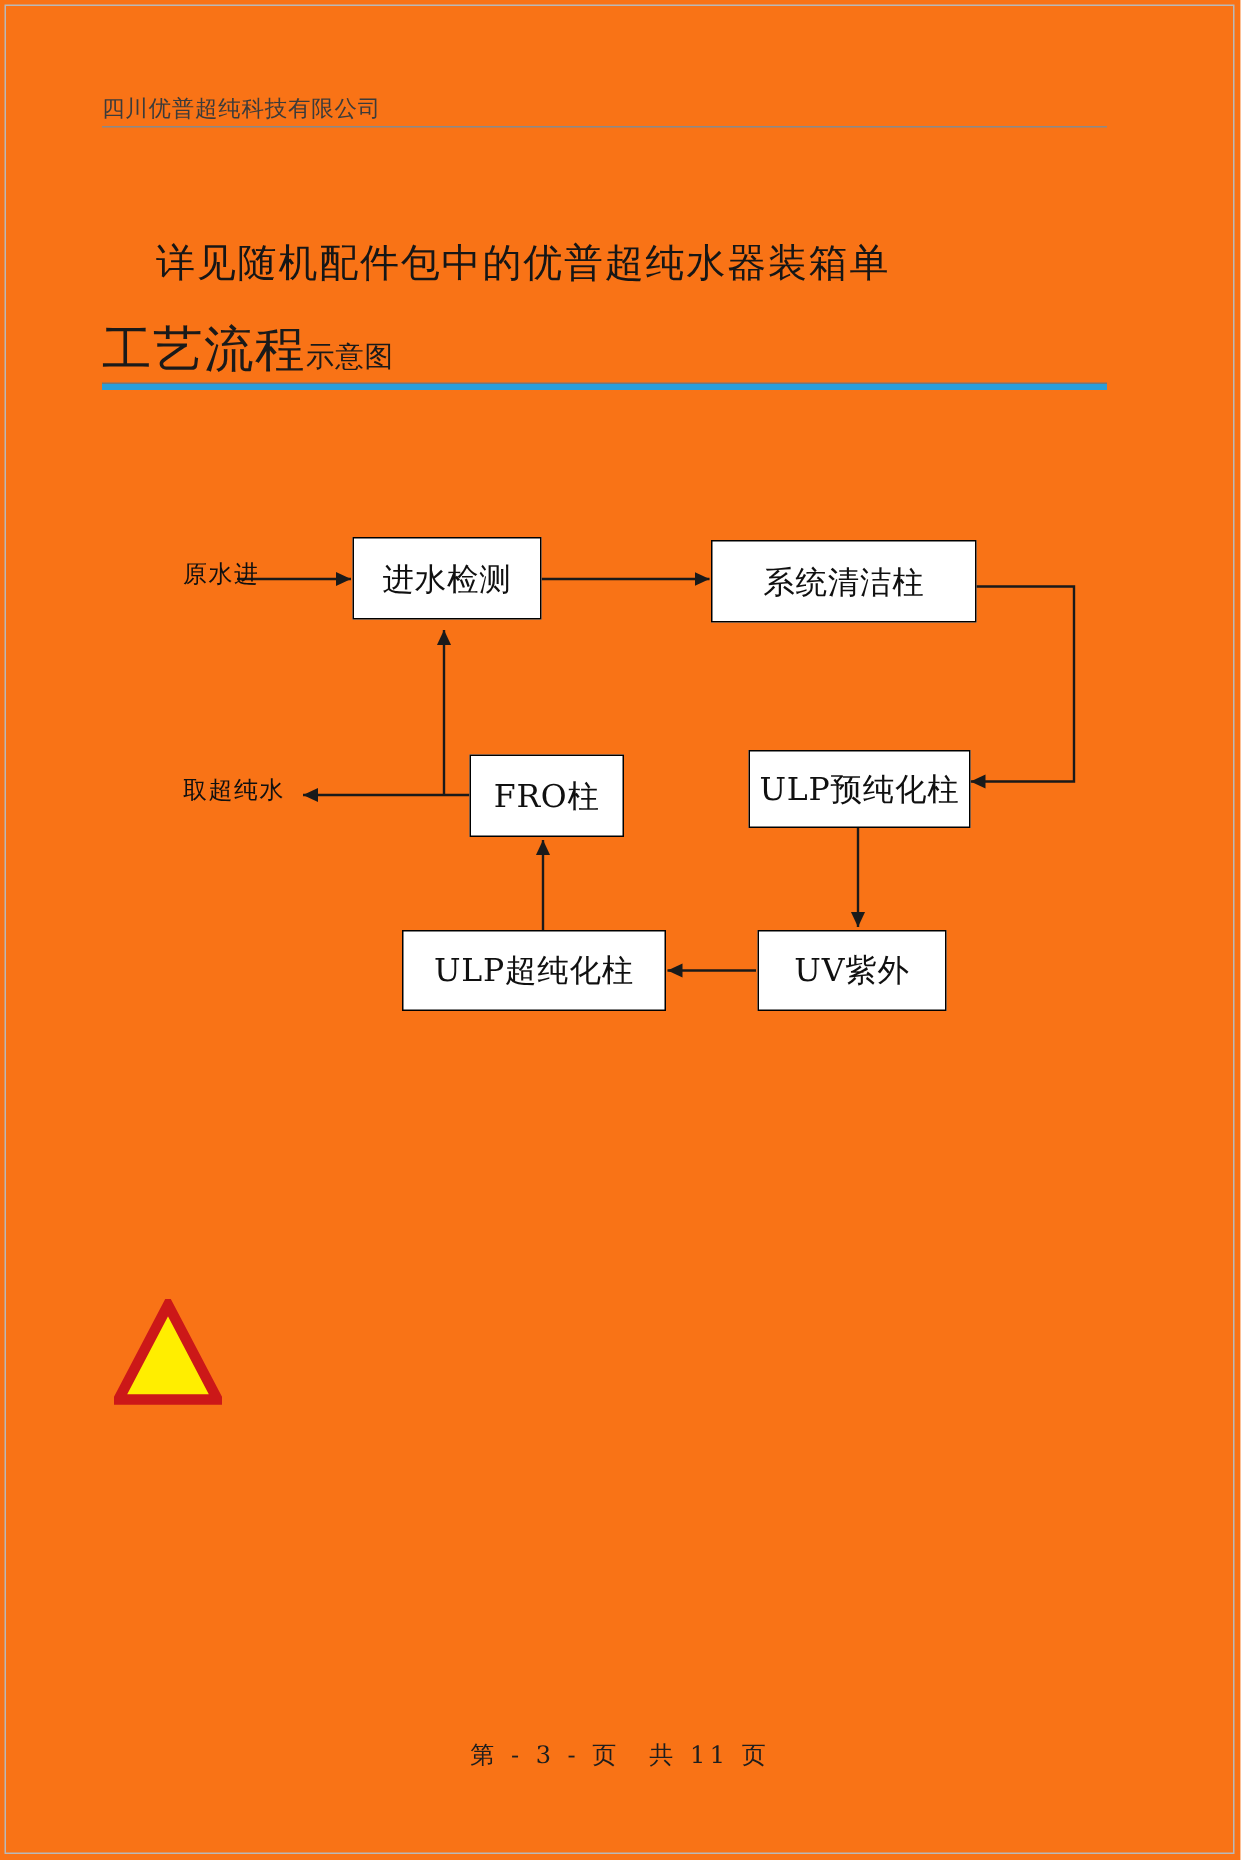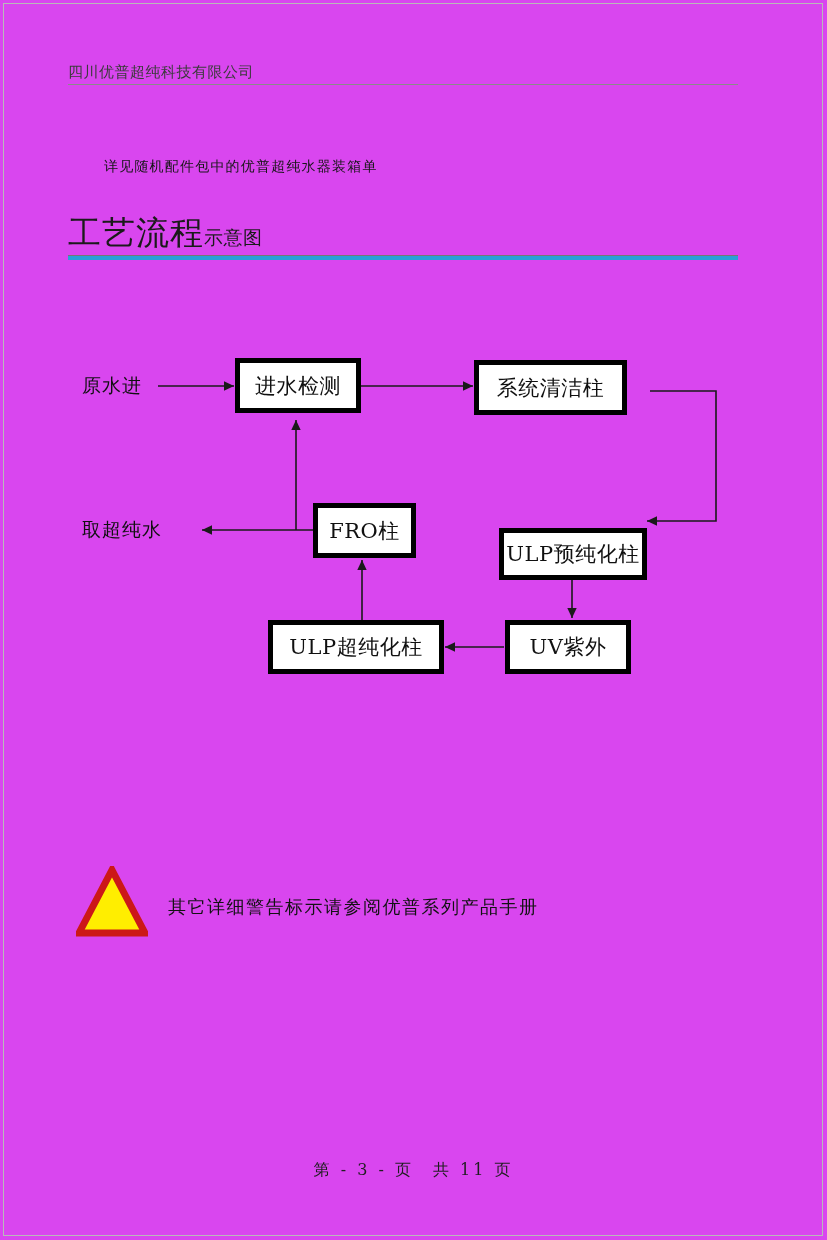--- a/index.html
+++ b/index.html
@@ -7,21 +7,21 @@
     padding: 0;
     background: #ffffff;
   }
   body {
     font-family: "DejaVu Sans", sans-serif;
   }
   .page {
     position: relative;
     width: 827px;
     height: 1240px;
-    background: #d946ef;
+    background: #f97316;
     overflow: hidden;
     box-sizing: border-box;
   }
   .page-border {
     position: absolute;
     left: 3px;
     top: 3px;
     width: 820px;
     height: 1233px;
     border: 1px solid #b9b9b9;
@@ -77,57 +77,58 @@
     width: 670px;
   }
   .section .bluerule {
     height: 4px;
     background: #2a9fd8;
     width: 670px;
   }
   .body-text {
     position: absolute;
     font-family: Liberation Mono, monospace;
-    font-size: 14px;
+    font-size: 26px;
     color: #161616;
     letter-spacing: 1.2px;
     white-space: nowrap;
   }
 
   
   .flow {
     position: absolute;
     left: 0;
     top: 0;
     width: 827px;
     height: 1240px;
   }
   .flow-box {
     position: absolute;
-    border: 5px solid #000000;
+    border: 1px solid #000000;
     background: #ffffff;
     box-sizing: border-box;
     display: flex;
     align-items: center;
     justify-content: center;
     font-family: "DejaVu Serif", serif;
     font-size: 21px;
     color: #101010;
     letter-spacing: 0.5px;
     white-space: nowrap;
     z-index: 2;
   }
   .flow-label {
     position: absolute;
     font-family: Liberation Serif, serif;
-    font-size: 19px;
+    font-size: 16px;
     color: #101010;
     letter-spacing: 1px;
     white-space: nowrap;
     z-index: 2;
+    margin-left: 40px;
   }
   .flow-svg {
     position: absolute;
     left: 0;
     top: 0;
     z-index: 1;
   }
 
   
   .warn-tri {
@@ -210,34 +211,33 @@
 
       <line x1="313" y1="530" x2="202" y2="530" stroke="#1a1a1a" stroke-width="1.6" marker-end="url(#ah-l)"></line>
 
       <polyline points="296,530 296,420" fill="none" stroke="#1a1a1a" stroke-width="1.6" marker-end="url(#ah-u)"></polyline>
     </svg>
 
     <div class="flow-label" style="left:82px; top:373px;">原水进</div>
 
     <div class="flow-box" style="left:235px; top:358px; width:126px; height:55px;">进水检测</div>
 
-    <div class="flow-box" style="left:474px; top:360px; width:153px; height:55px;">系统清洁柱</div>
-
-    <div class="flow-box" style="left:499px; top:500px; width:148px; height:52px;margin-top:28px;">ULP预纯化柱</div>
+    <div class="flow-box" style="left:474px; top:360px; width:177px; height:55px;">系统清洁柱</div>
+
+    <div class="flow-box" style="left:499px; top:500px; width:148px; height:52px;">ULP预纯化柱</div>
 
     <div class="flow-box" style="left:268px; top:620px; width:176px; height:54px;">ULP超纯化柱</div>
 
     <div class="flow-box" style="left:505px; top:620px; width:126px; height:54px;">UV紫外</div>
 
     <div class="flow-box" style="left:313px; top:503px; width:103px; height:55px;">FRO柱</div>
 
     <div class="flow-label" style="left:82px; top:517px;">取超纯水</div>
   </div>
 
 
   <svg class="warn-tri" style="left:76px; top:866px;" width="72" height="72" viewBox="0 0 72 72">
     <polygon points="36,4 69,67 3,67" fill="#FFEE00" stroke="#CC1818" stroke-width="7" stroke-linejoin="miter"></polygon>
   </svg>
 
-  <div class="warn-text" style="left:168px; top:895px;">其它详细警告标示请参阅优普系列产品手册</div>
 
   <div class="footer">第 - 3 - 页　共 11 页</div>
 </div>
 
 </body></html>

